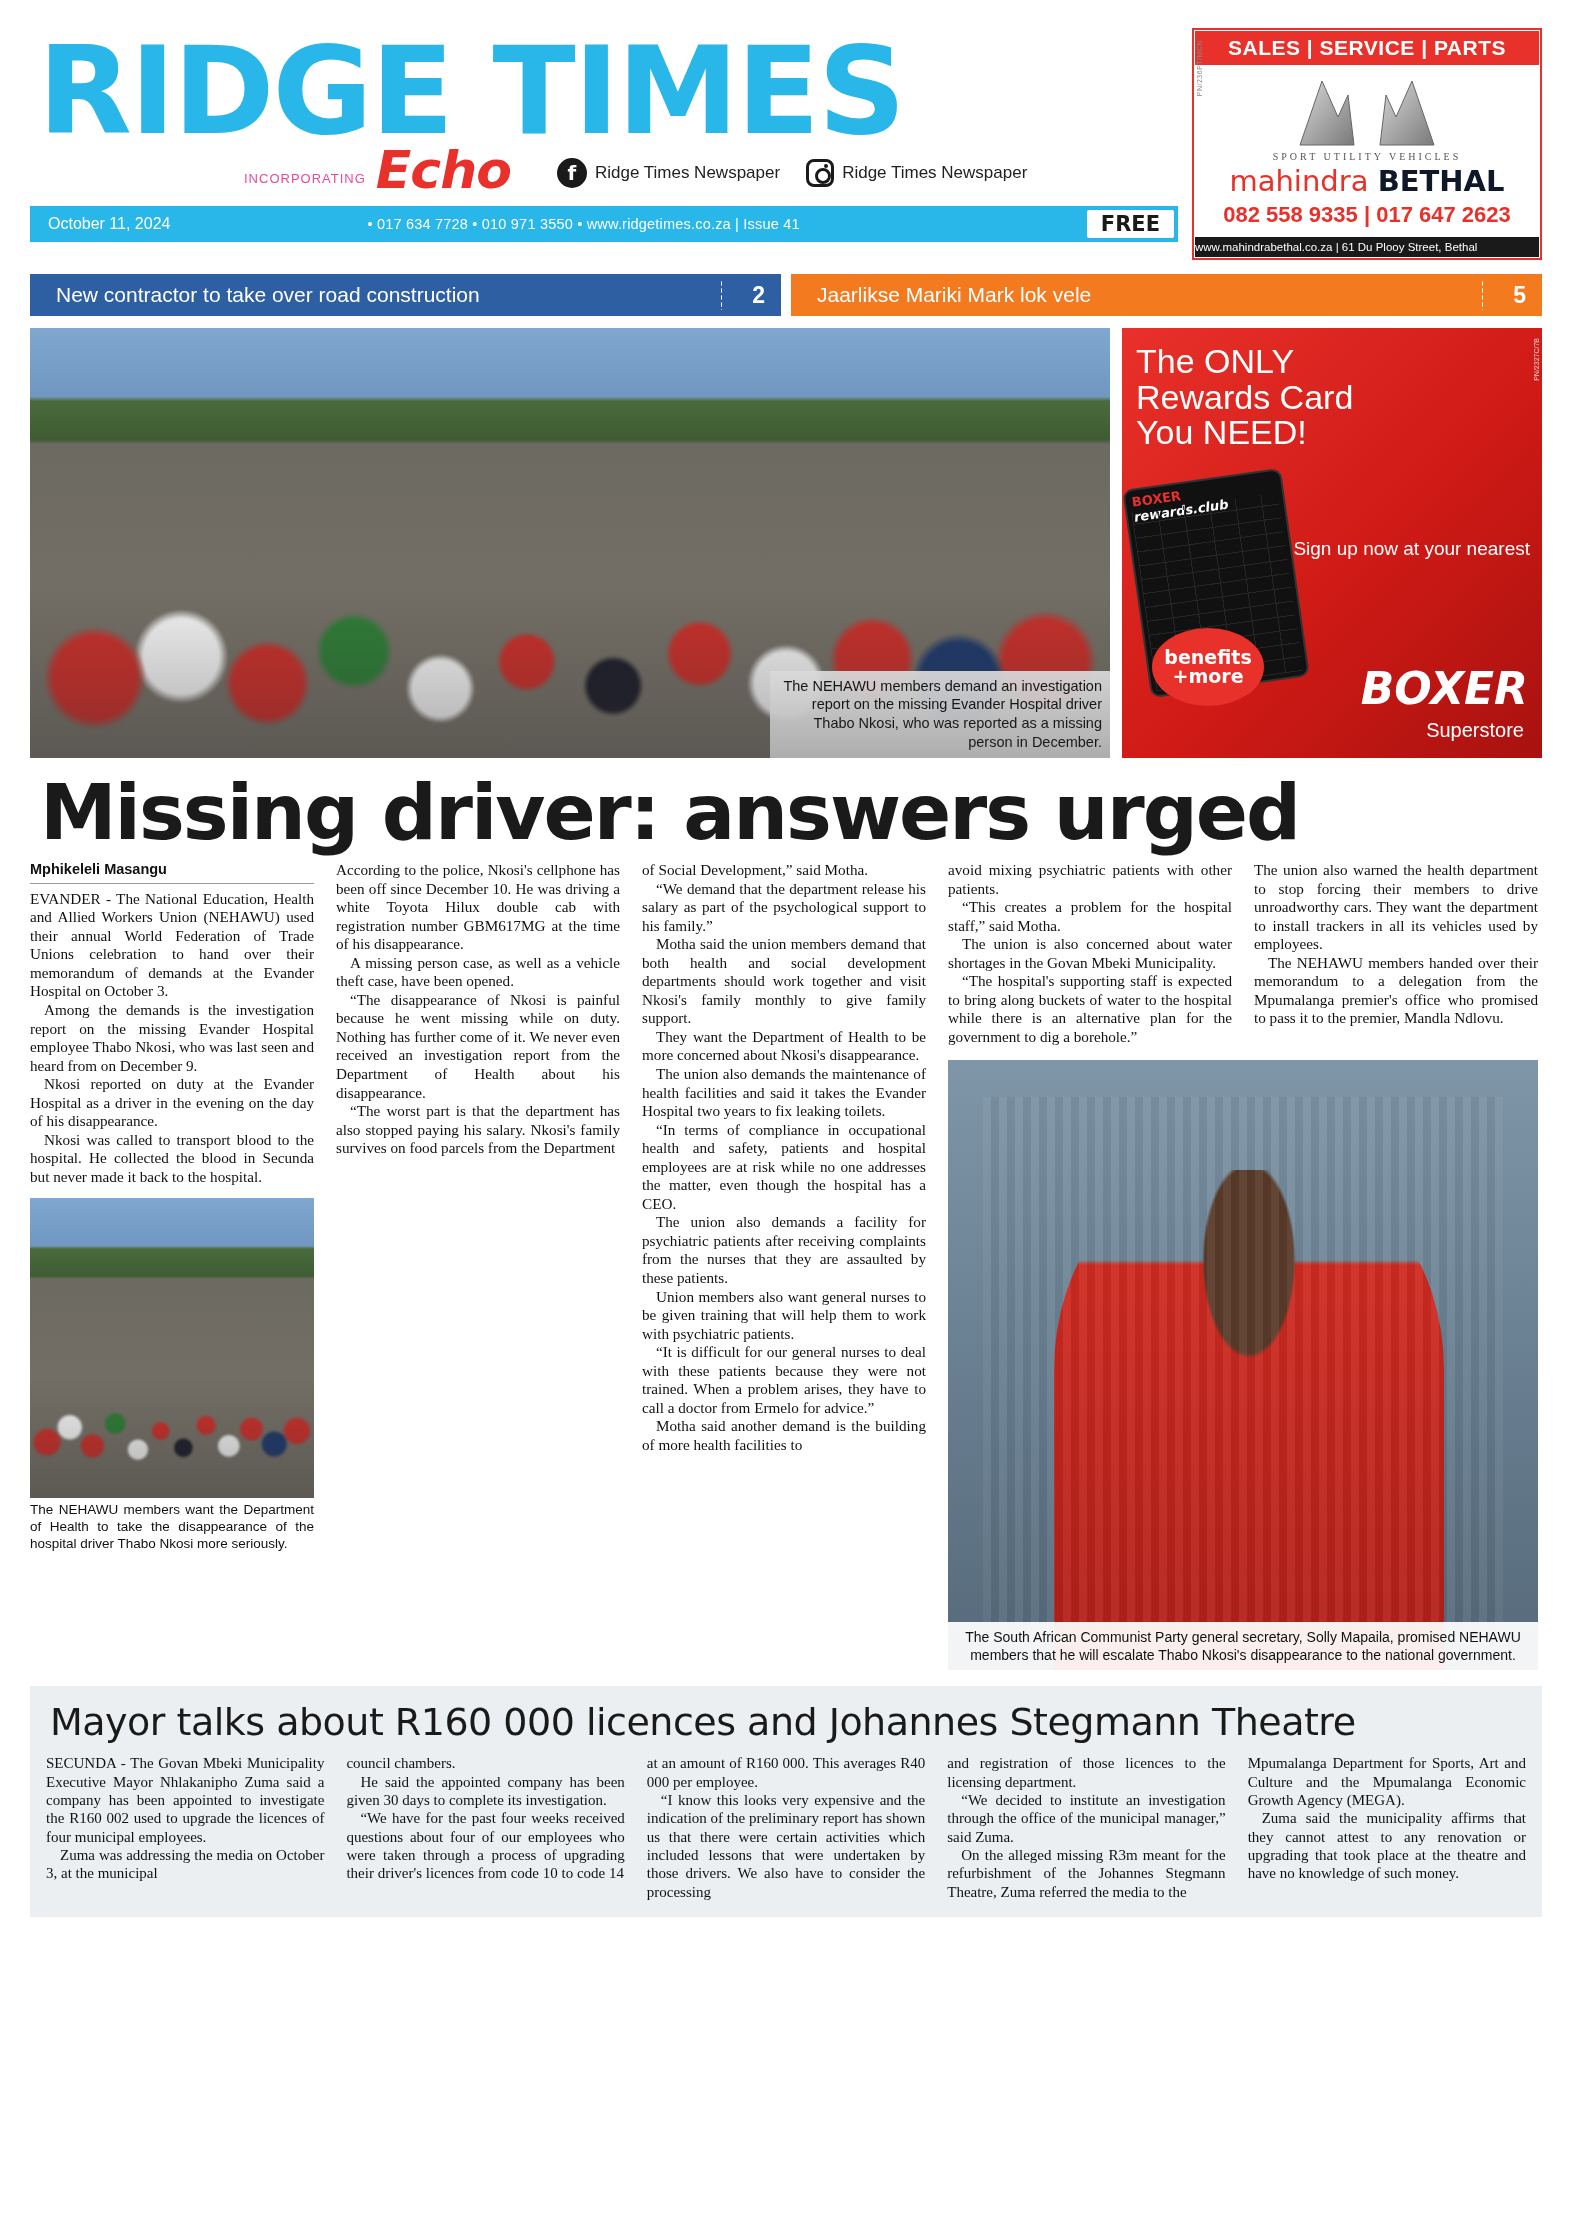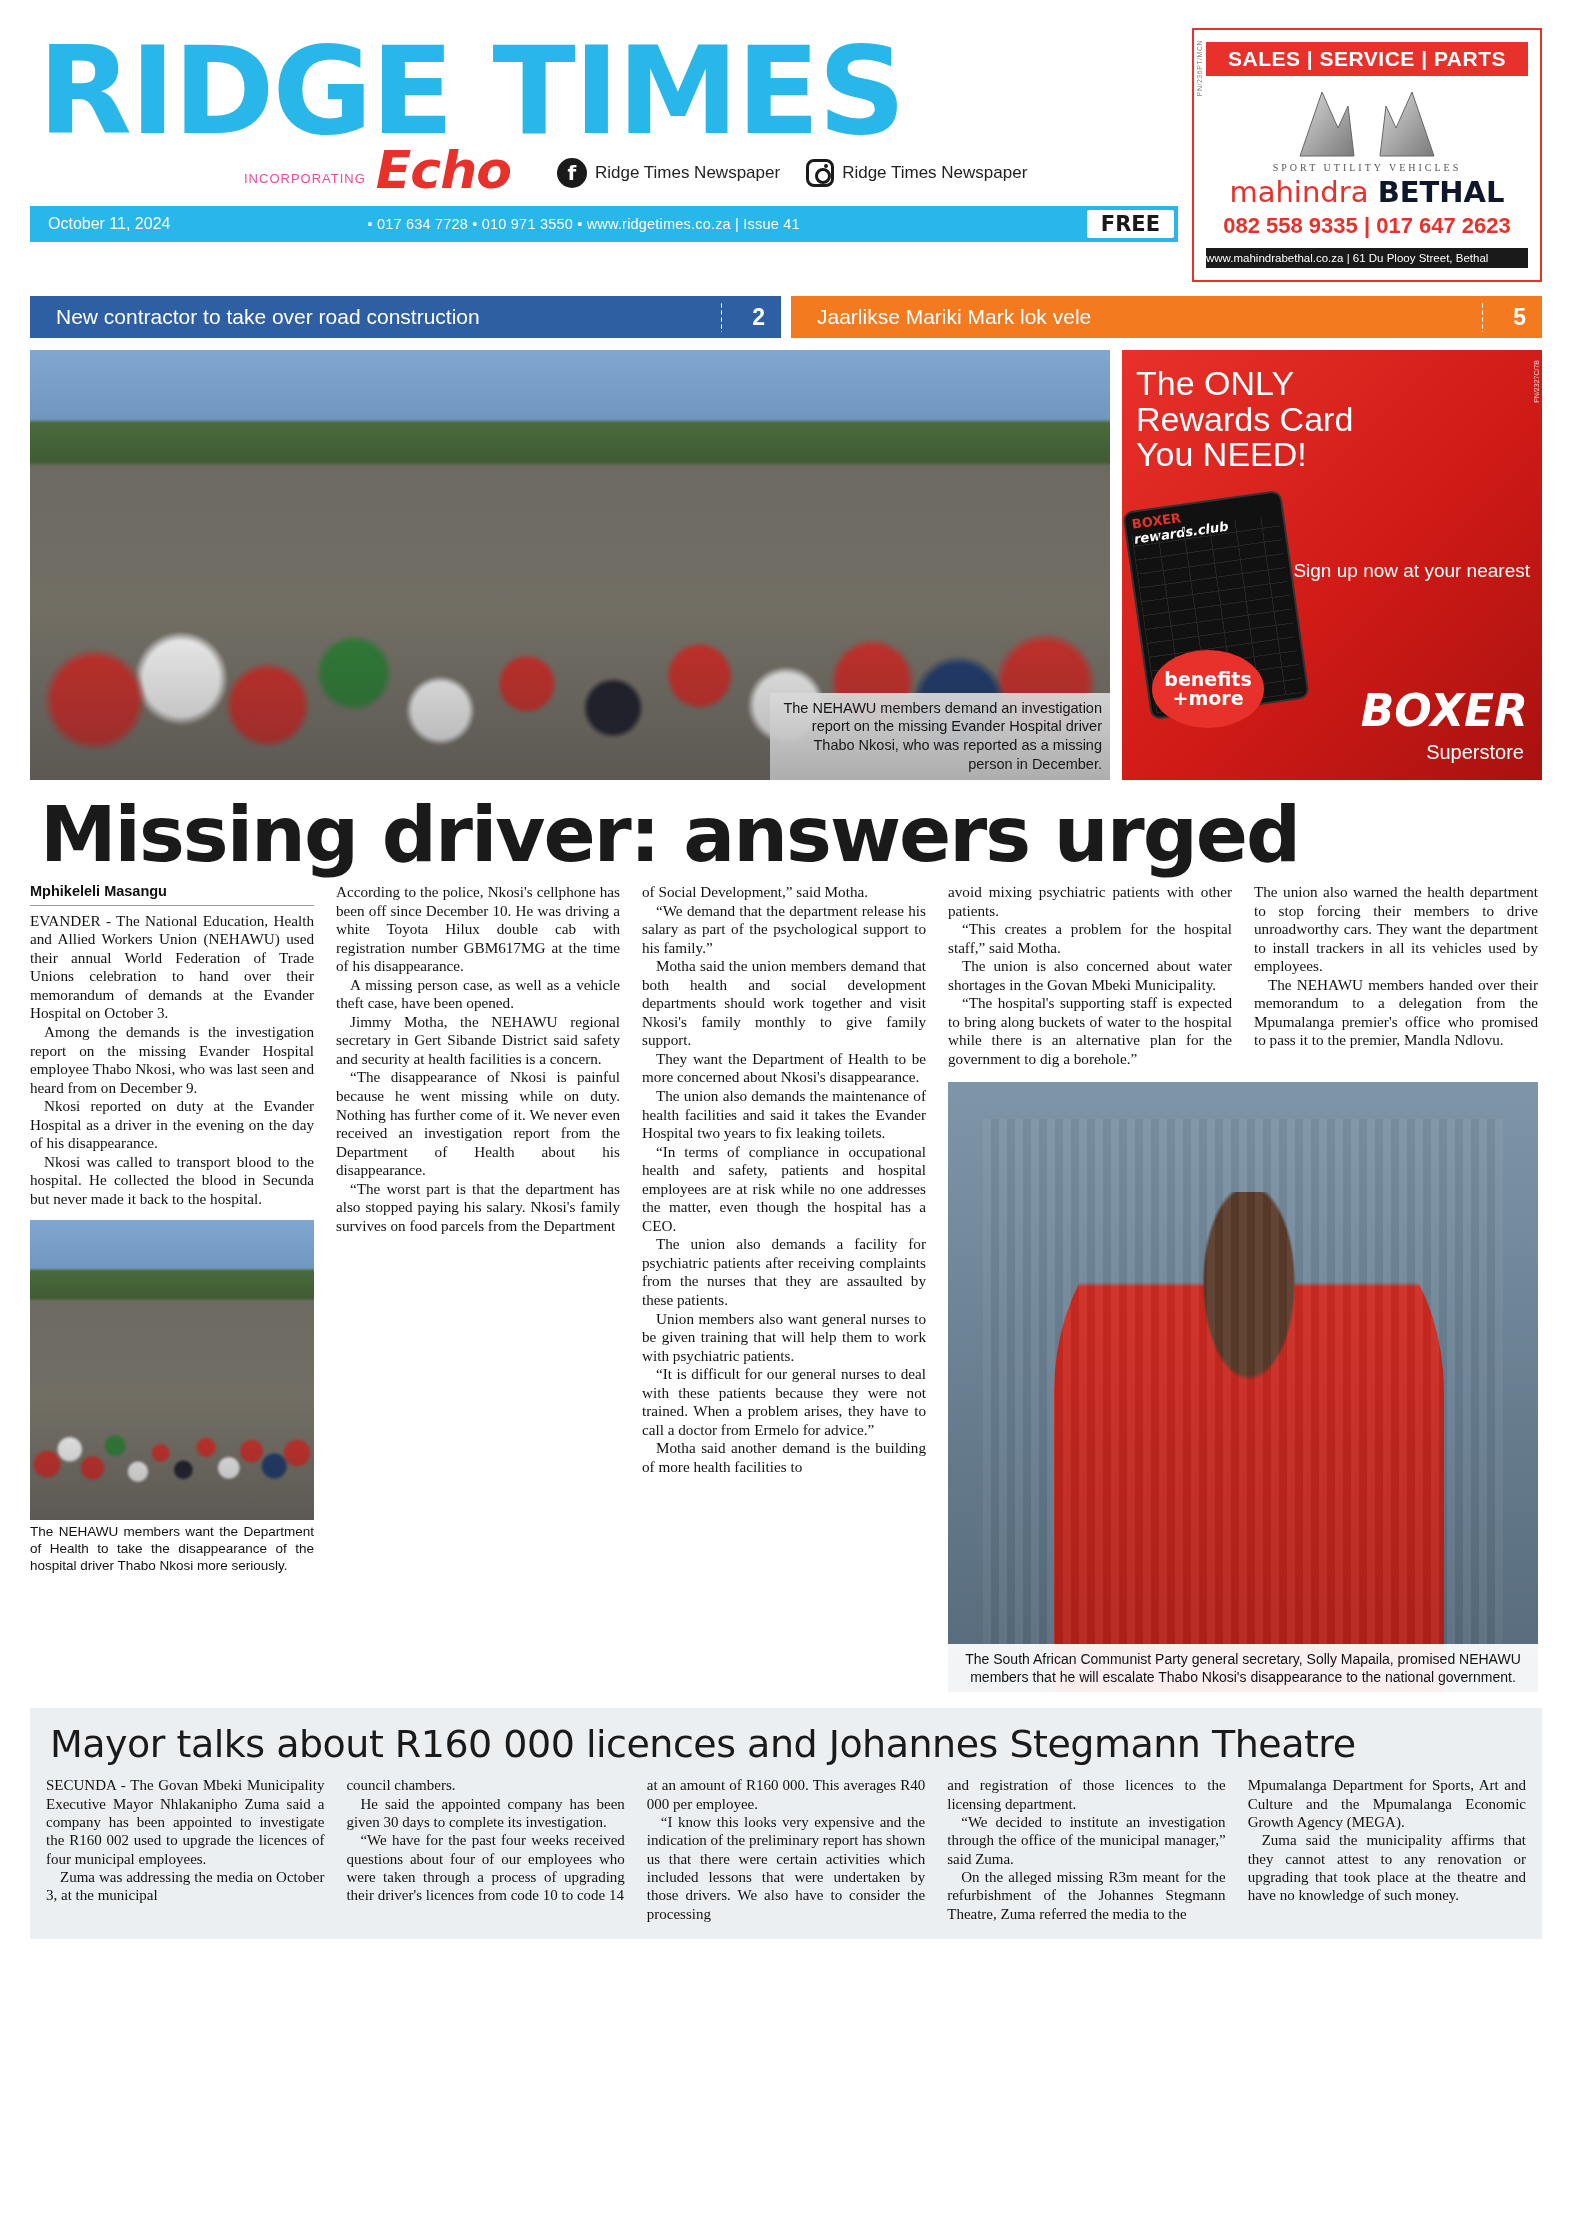--- a/index.html
+++ b/index.html
@@ -55,21 +55,21 @@
   .mast-bar .center { font-size:14.5px; letter-spacing:0.2px; margin-left:-90px;}
   .mast-bar .free {
     background:#fff; color:#1a1a1a; font-weight:bold; font-size:21px;
     padding:2px 14px; margin:3px 4px 3px 0; border-radius:2px;
     font-family:"DejaVu Sans", sans-serif;
   }
 
   
   .mahindra {
     width:350px; border:2px solid #e8312a; background:#fff; position:relative;
-    padding:12px; flex:0 0 350px;
+    padding:1px; flex:0 0 350px;
   }
   .mah-head {
     background:#e8312a; color:#fff; text-align:center; font-family:"Liberation Sans", sans-serif;
     font-weight:bold; font-size:21px; padding:5px 0; letter-spacing:0.5px;
   }
   .mah-body { text-align:center; padding:6px 8px 4px; }
   .mah-logo { display:flex; justify-content:center; gap:6px; margin:4px 0 2px; }
   .mah-logo svg { display:block; }
   .mah-suv { font-family:Liberation Serif, serif; font-size:10px; letter-spacing:3px; color:#555; }
   .mah-name { font-family:"DejaVu Sans", sans-serif; font-size:29px; color:#e8312a; margin-top:2px;}
@@ -298,21 +298,20 @@
       <p>Nkosi was called to transport blood to the hospital. He collected the blood in Secunda but never made it back to the hospital.</p>
       <div class="photo2">
         <div class="img crowd" style="height:300px;"></div>
         <div class="cap">The NEHAWU members want the Department of Health to take the disappearance of the hospital driver Thabo Nkosi more seriously.</div>
       </div>
     </div>
 
     <div class="col">
       <p class="first">According to the police, Nkosi's cellphone has been off since December 10. He was driving a white Toyota Hilux double cab with registration number GBM617MG at the time of his disappearance.</p>
       <p>A missing person case, as well as a vehicle theft case, have been opened.</p>
-      <p>Jimmy Motha, the NEHAWU regional secretary in Gert Sibande District said safety and security at health facilities is a concern.</p>
       <p>“The disappearance of Nkosi is painful because he went missing while on duty. Nothing has further come of it. We never even received an investigation report from the Department of Health about his disappearance.</p>
       <p>“The worst part is that the department has also stopped paying his salary. Nkosi's family survives on food parcels from the Department</p>
     </div>
 
     <div class="col">
       <p class="first">of Social Development,” said Motha.</p>
       <p>“We demand that the department release his salary as part of the psychological support to his family.”</p>
       <p>Motha said the union members demand that both health and social development departments should work together and visit Nkosi's family monthly to give family support.</p>
       <p>They want the Department of Health to be more concerned about Nkosi's disappearance.</p>
       <p>The union also demands the maintenance of health facilities and said it takes the Evander Hospital two years to fix leaking toilets.</p>

